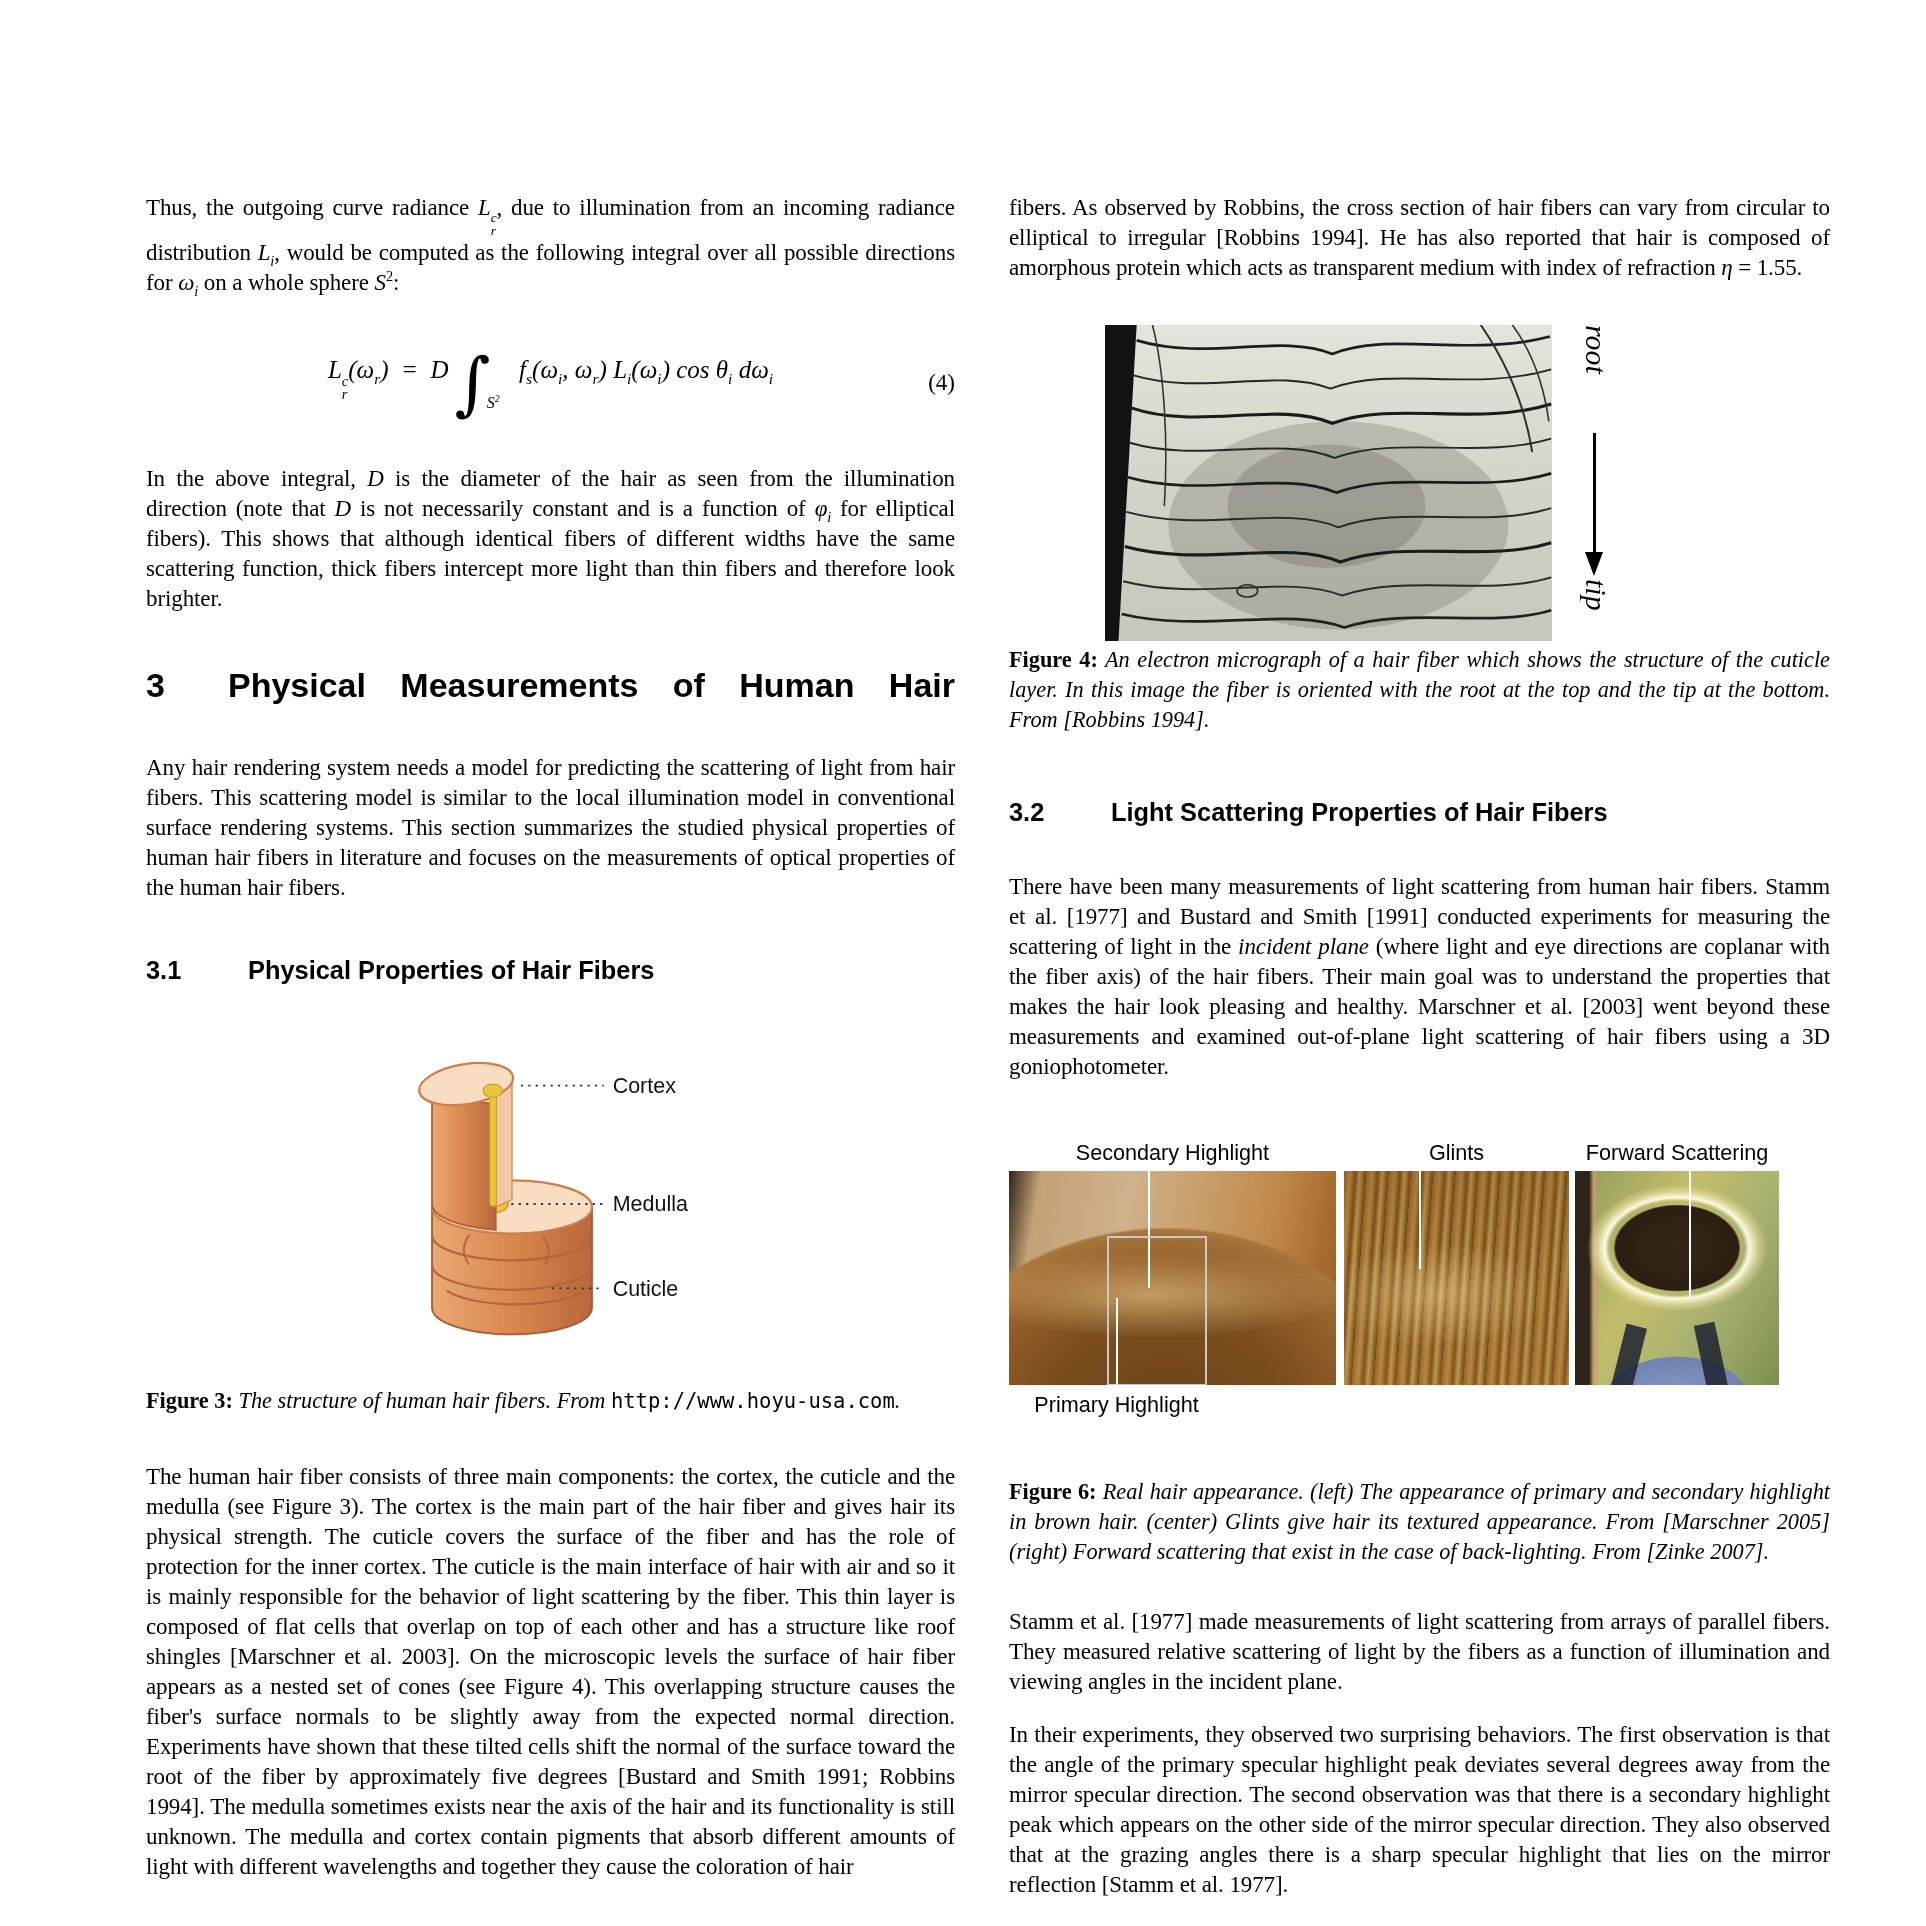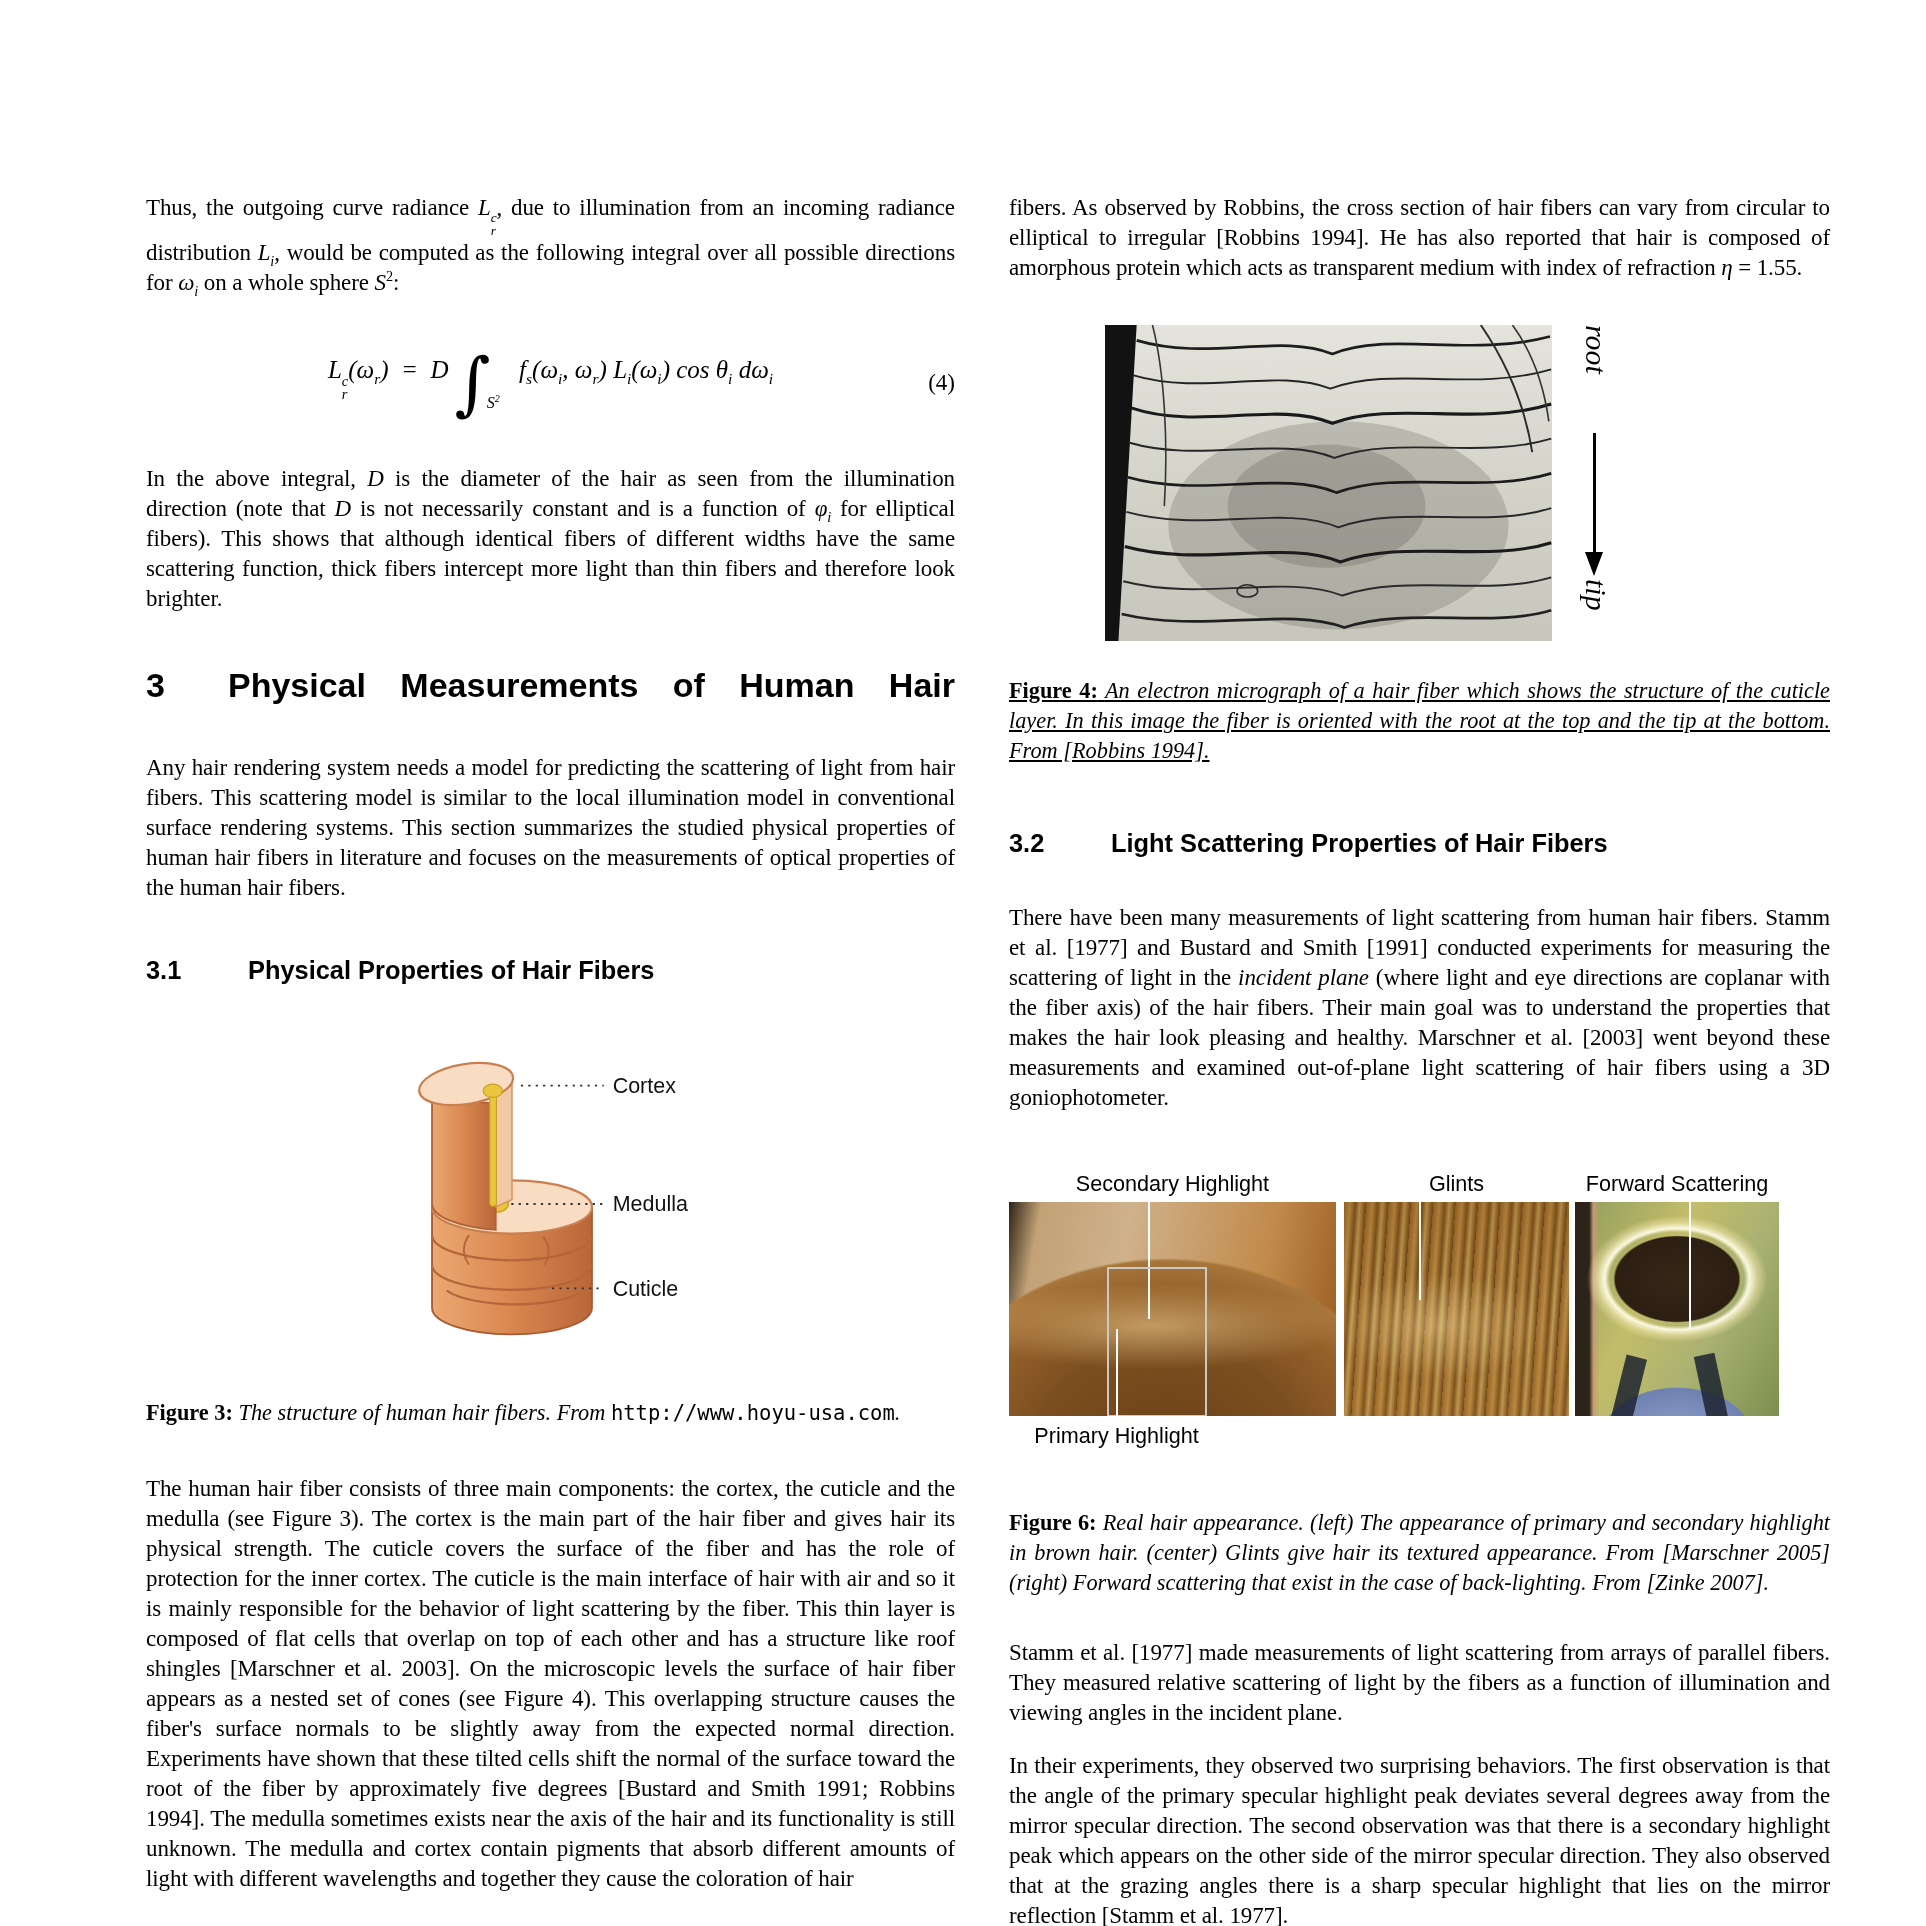--- a/index.html
+++ b/index.html
@@ -153,21 +153,21 @@
 
         <path d="M220,98 L332,98" stroke="#333" stroke-width="2.5" stroke-dasharray="3 7" fill="none"></path>
         <path d="M207,258 L332,258" stroke="#333" stroke-width="2.5" stroke-dasharray="3 7" fill="none"></path>
         <path d="M262,372 L332,372" stroke="#333" stroke-width="2.5" stroke-dasharray="3 7" fill="none"></path>
         <text class="fig3-label" x="344" y="108">Cortex</text>
         <text class="fig3-label" x="344" y="268">Medulla</text>
         <text class="fig3-label" x="344" y="382">Cuticle</text>
       </svg>
     </div>
 
-    <div class="caption" style="margin-top:37px;"><b>Figure 3:</b> <i>The structure of human hair fibers. From</i> <span class="mono">http://www.hoyu-usa.com</span>.</div>
+    <div class="caption" style="margin-top:25px;"><b>Figure 3:</b> <i>The structure of human hair fibers. From</i> <span class="mono">http://www.hoyu-usa.com</span>.</div>
 
     <div class="para" style="margin-top:46px;">The human hair fiber consists of three main components: the cortex, the cuticle and the medulla (see Figure 3). The cortex is the main part of the hair fiber and gives hair its physical strength. The cuticle covers the surface of the fiber and has the role of protection for the inner cortex. The cuticle is the main interface of hair with air and so it is mainly responsible for the behavior of light scattering by the fiber. This thin layer is composed of flat cells that overlap on top of each other and has a structure like roof shingles [Marschner et al. 2003]. On the microscopic levels the surface of hair fiber appears as a nested set of cones (see Figure 4). This overlapping structure causes the fiber's surface normals to be slightly away from the expected normal direction. Experiments have shown that these tilted cells shift the normal of the surface toward the root of the fiber by approximately five degrees [Bustard and Smith 1991; Robbins 1994]. The medulla sometimes exists near the axis of the hair and its functionality is still unknown. The medulla and cortex contain pigments that absorb different amounts of light with different wavelengths and together they cause the coloration of hair</div>
   </div>
 
   <div id="col-right" class="col">
 
     <div class="para" style="margin-top:193px;">fibers. As observed by Robbins, the cross section of hair fibers can vary from circular to elliptical to irregular [Robbins 1994]. He has also reported that hair is composed of amorphous protein which acts as transparent medium with index of refraction <i>η</i> = 1.55.</div>
 
     <div id="fig4" style="margin-top:42px;">
       <svg id="fig4-img" viewBox="0 0 1130 820" preserveAspectRatio="none">
@@ -197,21 +197,21 @@
         <ellipse cx="360" cy="690" rx="26" ry="16" fill="none" stroke="#2a2a2a" stroke-width="4"></ellipse>
       </svg>
       <div id="fig4-side">
         <div class="fig4-rot" id="fig4-root">root</div>
         <div id="fig4-arrow-line"></div>
         <div id="fig4-arrow-head"></div>
         <div class="fig4-rot" id="fig4-tip">tip</div>
       </div>
     </div>
 
-    <div class="caption" style="margin-top:31px;text-decoration:underline;"><b>Figure 4:</b> <i>An electron micrograph of a hair fiber which shows the structure of the cuticle layer. In this image the fiber is oriented with the root at the top and the tip at the bottom. From [Robbins 1994].</i></div>
+    <div class="caption" style=""><b>Figure 4:</b> <i>An electron micrograph of a hair fiber which shows the structure of the cuticle layer. In this image the fiber is oriented with the root at the top and the tip at the bottom. From [Robbins 1994].</i></div>
 
     <div class="h-sub" style="margin-top:62px;">
       <span class="h-num">3.2</span>
       <span>Light Scattering Properties of Hair Fibers</span>
     </div>
 
     <div class="para" style="margin-top:44px;">There have been many measurements of light scattering from human hair fibers. Stamm et al. [1977] and Bustard and Smith [1991] conducted experiments for measuring the scattering of light in the <i>incident plane</i> (where light and eye directions are coplanar with the fiber axis) of the hair fibers. Their main goal was to understand the properties that makes the hair look pleasing and healthy. Marschner et al. [2003] went beyond these measurements and examined out-of-plane light scattering of hair fibers using a 3D goniophotometer.</div>
 
     <div id="fig6" style="margin-top:58px;">
       <div class="fig6-toplabel" id="fig6-lab-secondary">Secondary Highlight</div>

